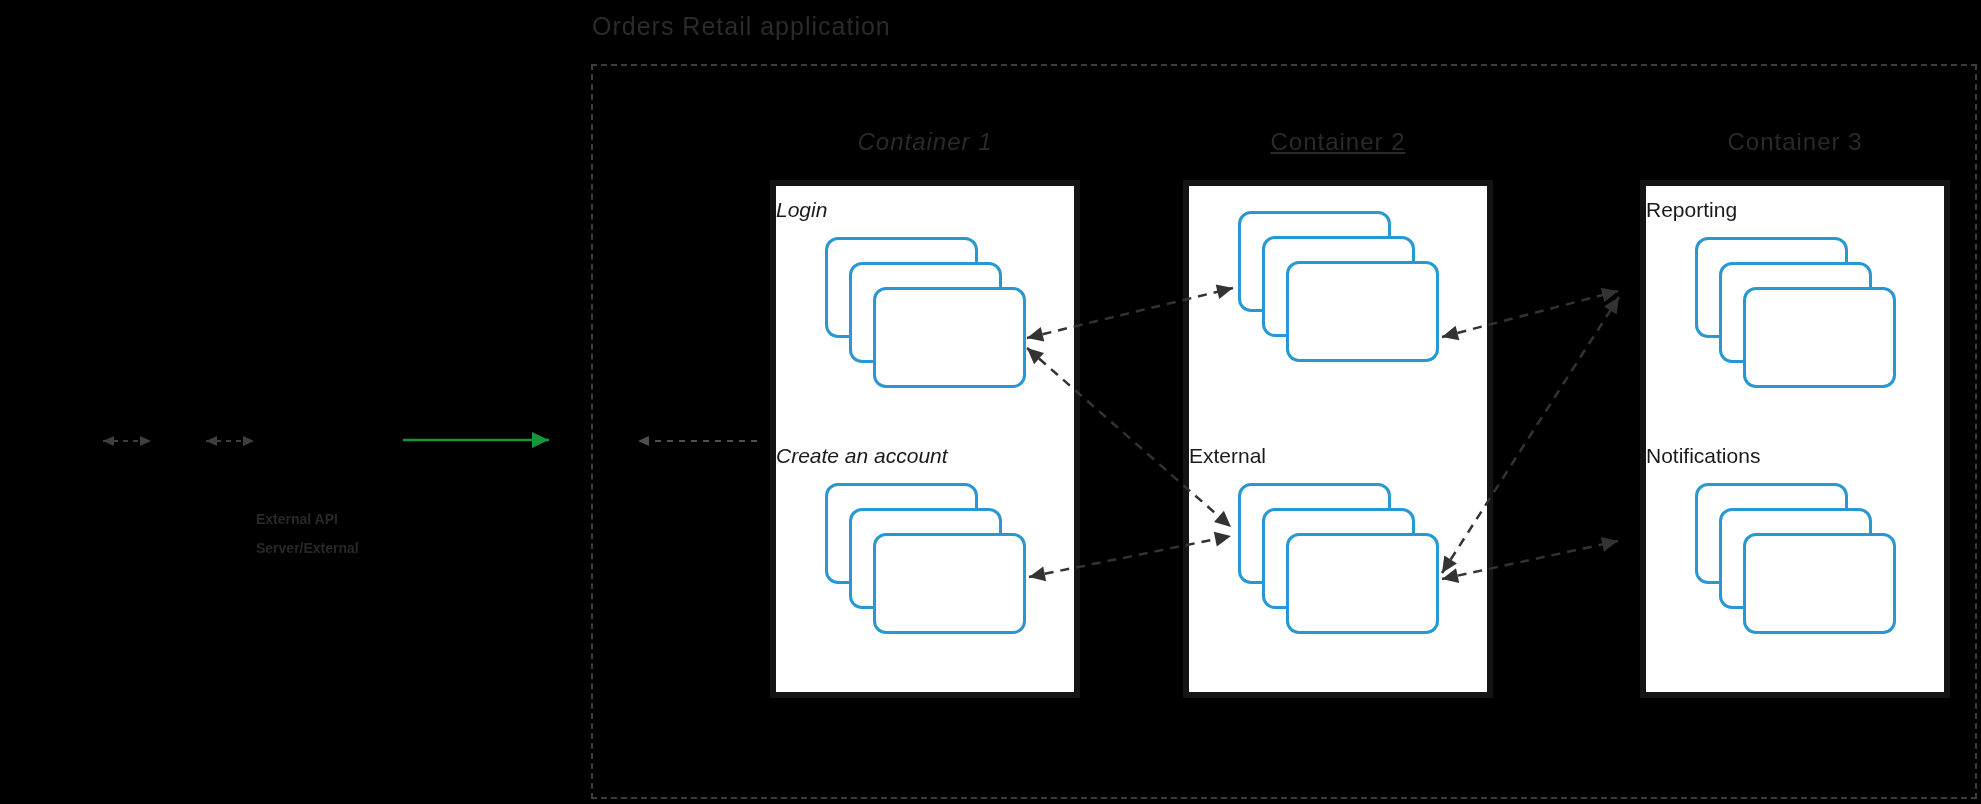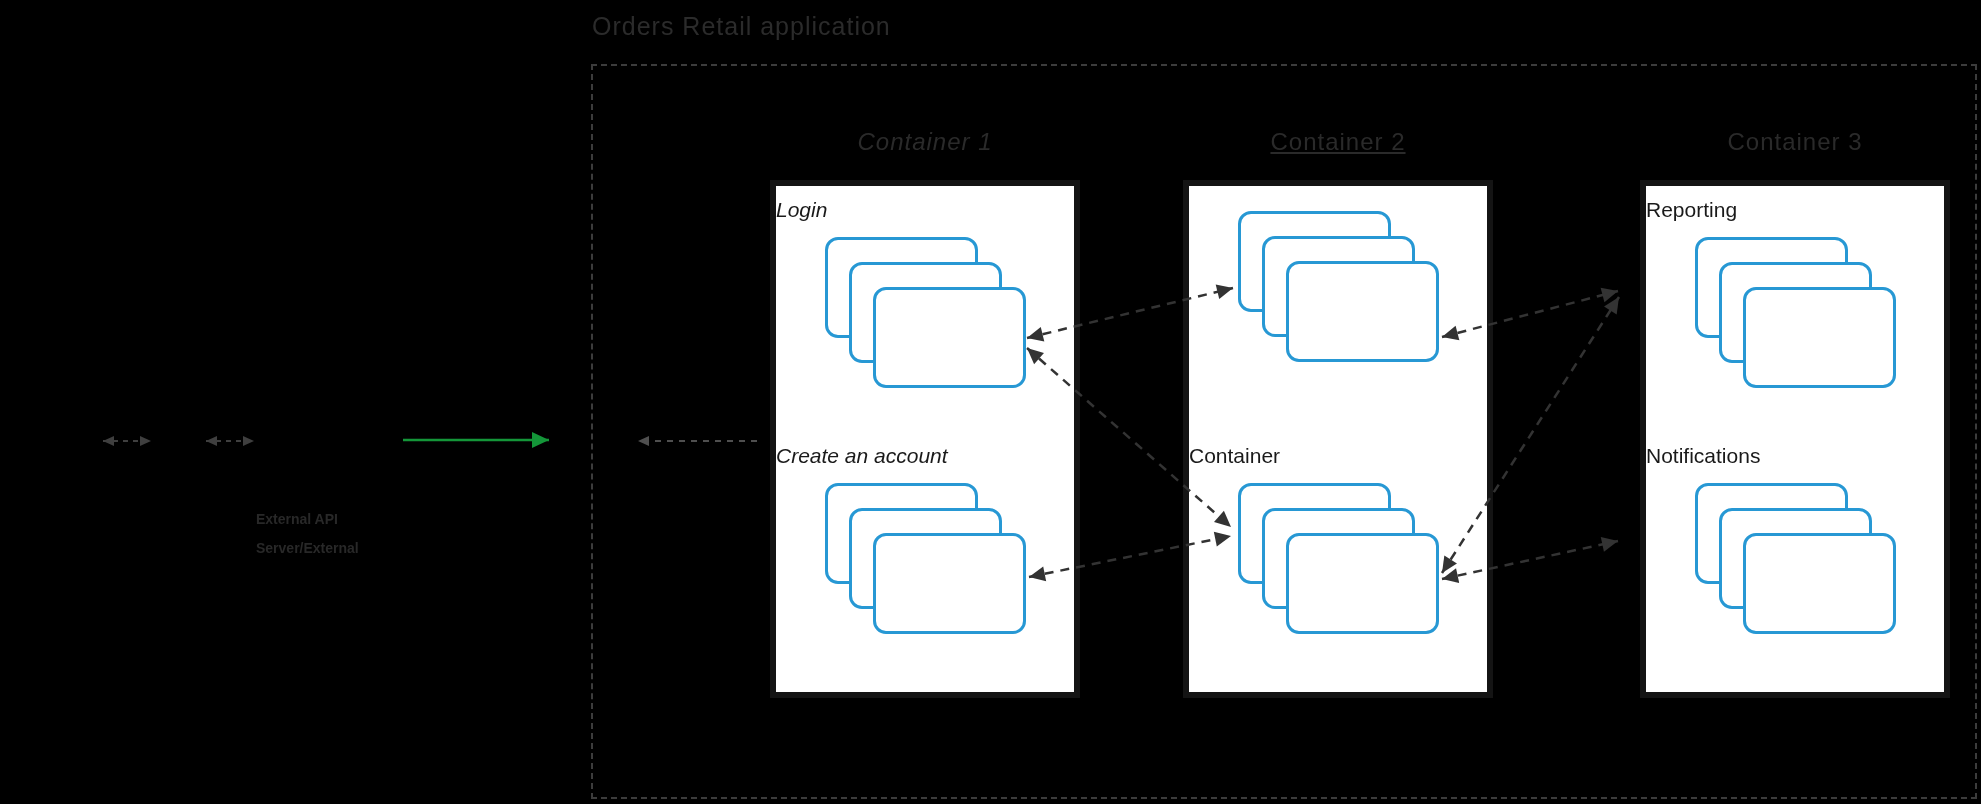--- a/index.html
+++ b/index.html
@@ -97,21 +97,21 @@
   <div class="container-label cl-2">Container 2</div>
   <div class="container-box cb-2">
     <div class="unit unit-top">
       <div class="stack">
         <div class="card c-back"></div>
         <div class="card c-mid"></div>
         <div class="card c-front"></div>
       </div>
     </div>
     <div class="unit unit-bottom">
-      <div class="unit-label">Container</div>
+      <div class="unit-label">External</div>
       <div class="stack">
         <div class="card c-back"></div>
         <div class="card c-mid"></div>
         <div class="card c-front"></div>
       </div>
     </div>
   </div>
 
   <div class="container-label cl-3">Container 3</div>
   <div class="container-box cb-3">

